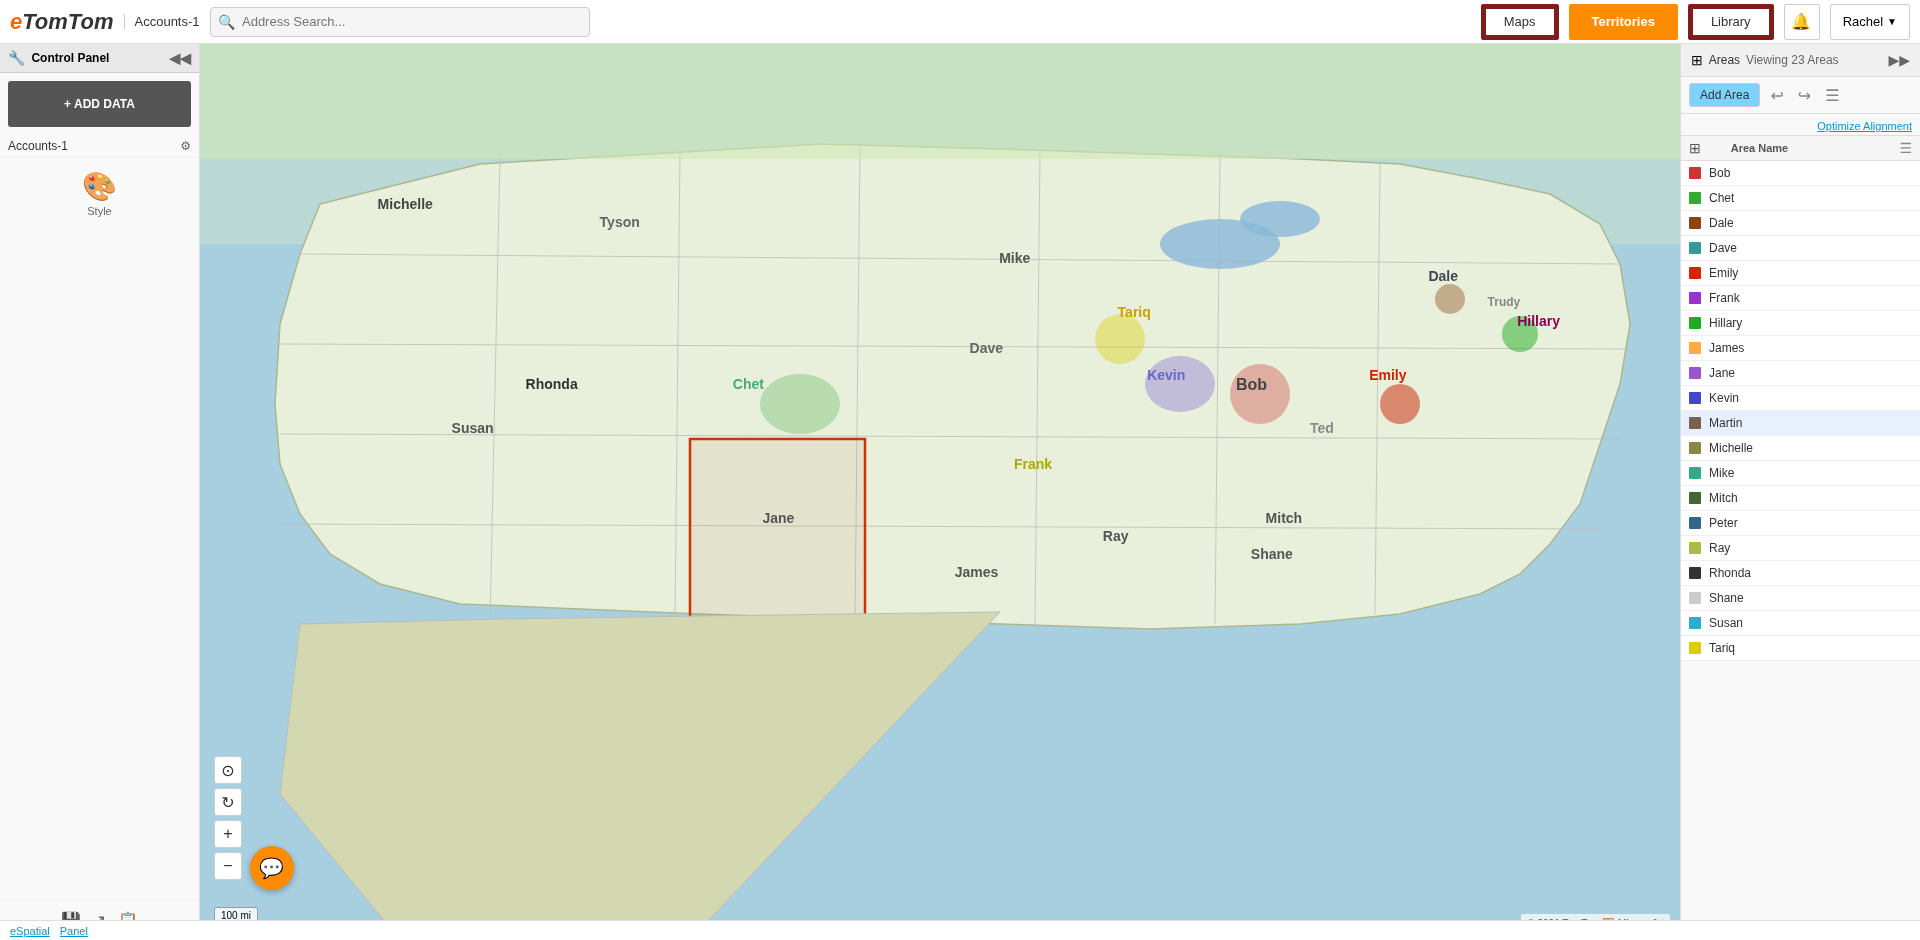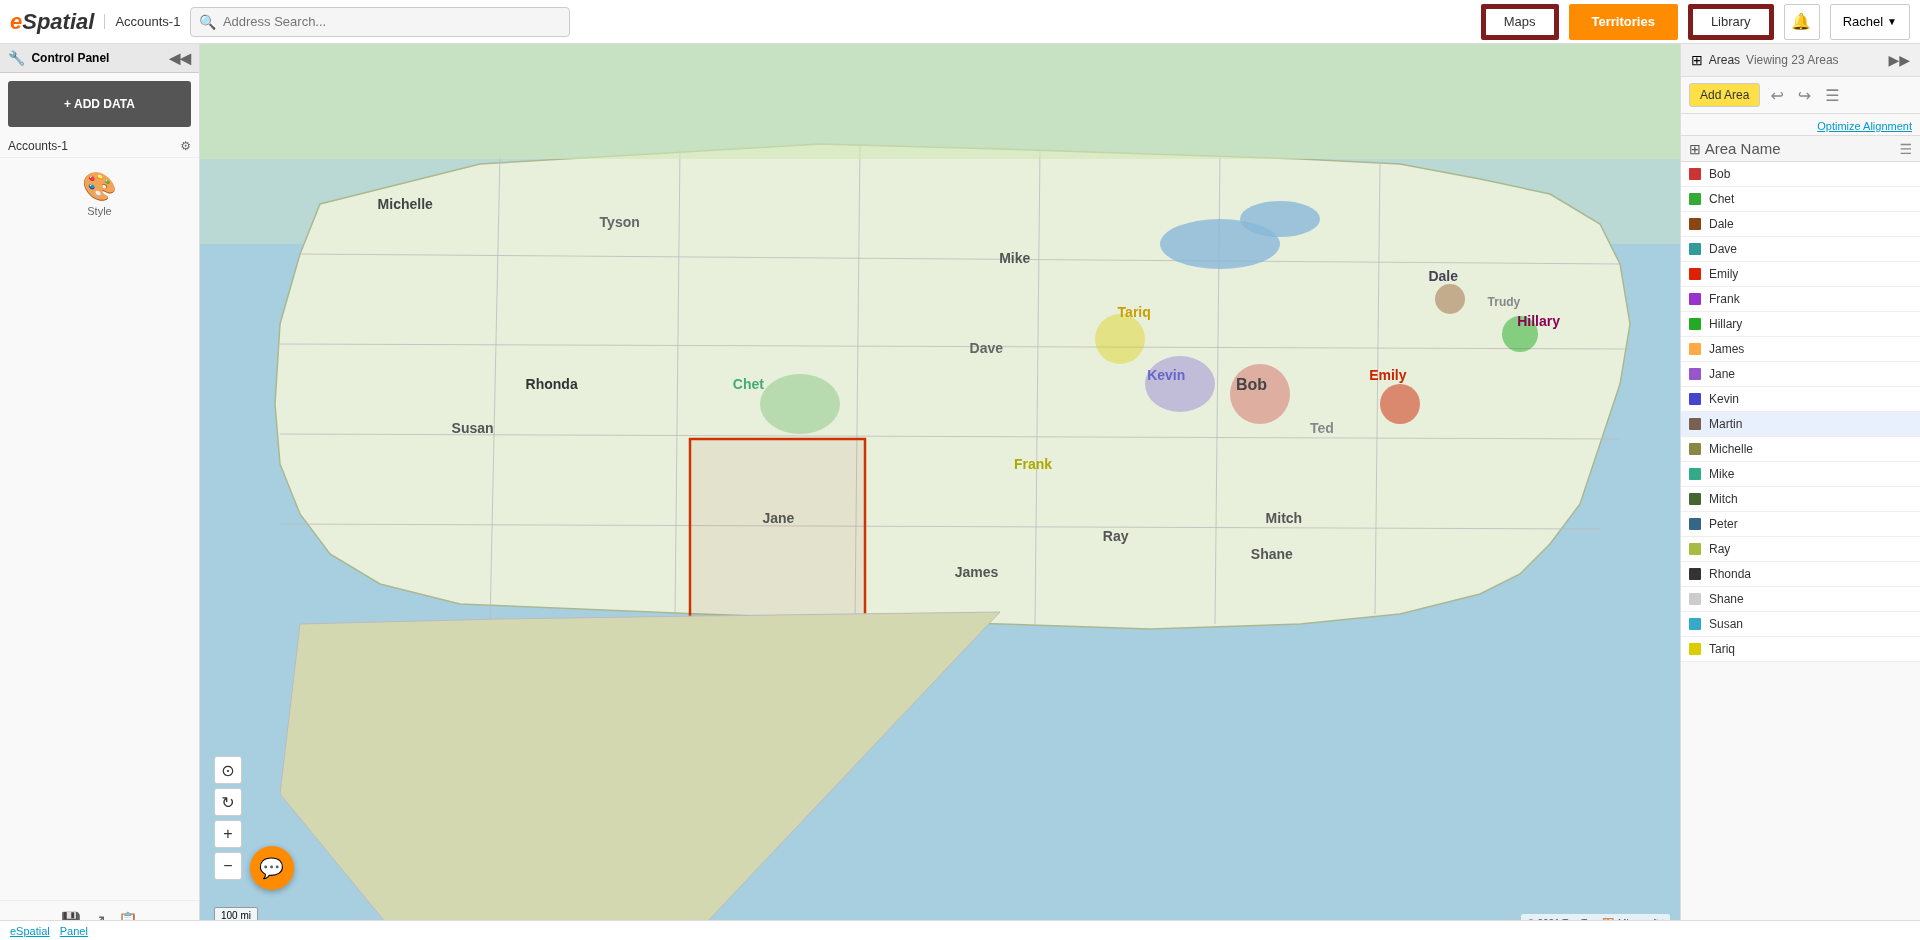--- a/index.html
+++ b/index.html
@@ -119,49 +119,49 @@
     }
     #rp-header {
       display: flex; align-items: center; padding: 8px 10px; border-bottom: 1px solid #ddd;
       background: #f0f0f0; gap: 6px;
     }
     #rp-header .areas-label { font-size: 12px; color: #333; }
     #rp-header .viewing-label { font-size: 12px; color: #666; font-weight: normal; }
     #rp-collapse { margin-left: auto; cursor: pointer; font-size: 14px; color: #666; }
     #rp-toolbar { display: flex; align-items: center; padding: 6px 8px; border-bottom: 1px solid #ddd; gap: 6px; }
     #add-area-btn {
-      background: #fde047; border: 1px solid #ccc; border-radius: 3px;
+      background: #7dd3fc; border: 1px solid #ccc; border-radius: 3px;
       padding: 4px 10px; font-size: 12px; cursor: pointer; color: #333;
     }
     .rp-icon-btn { background: none; border: none; cursor: pointer; font-size: 16px; color: #888; padding: 2px 4px; }
     #area-list-header {
       display: flex; align-items: center; padding: 4px 8px; border-bottom: 1px solid #ddd;
       background: #f5f5f5; font-size: 11px; color: #555;
     }
     #area-list-header .filter-icon { margin-right: 4px; font-size: 14px; cursor: pointer; }
-    #area-list-header .col-name { flex: 1; font-size: 15px; font-weight: normal; color: #555; }
+    #area-list-header .col-name { flex: 1; font-size: 11px; font-weight: bold; color: #555; margin-left: 26px; }
     #area-list-header .menu-icon { cursor: pointer; font-size: 14px; color: #888; }
     #area-list { flex: 1; overflow-y: auto; }
     .area-item {
       display: flex; align-items: center; padding: 5px 8px;
       border-bottom: 1px solid #eee; font-size: 12px; color: #333;
       cursor: pointer; background: #fff;
     }
     .area-item.selected { background: #e8f0fe; }
     .area-color {
       width: 12px; height: 12px; border-radius: 1px; margin-right: 8px; flex-shrink: 0;
     }
     .area-name { flex: 1; }
   </style>
 </head>
 <body>
 
 <div id="header">
   <div id="logo">
-    <span>e</span><span style="color:#333">Spatial</span>
+    <span>e</span><span style="color:#333">TomTom</span>
   </div>
   <div id="account-label">Accounts-1</div>
   <div id="search-bar">
     <span style="color:#aaa;margin-right:6px;font-size:14px;">🔍</span>
     <input type="text" placeholder="Address Search..." style="">
   </div>
   <div class="header-spacer"></div>
   <button class="nav-btn">Maps</button>
   <button class="nav-btn active">Territories</button>
   <button class="nav-btn">Library</button>

